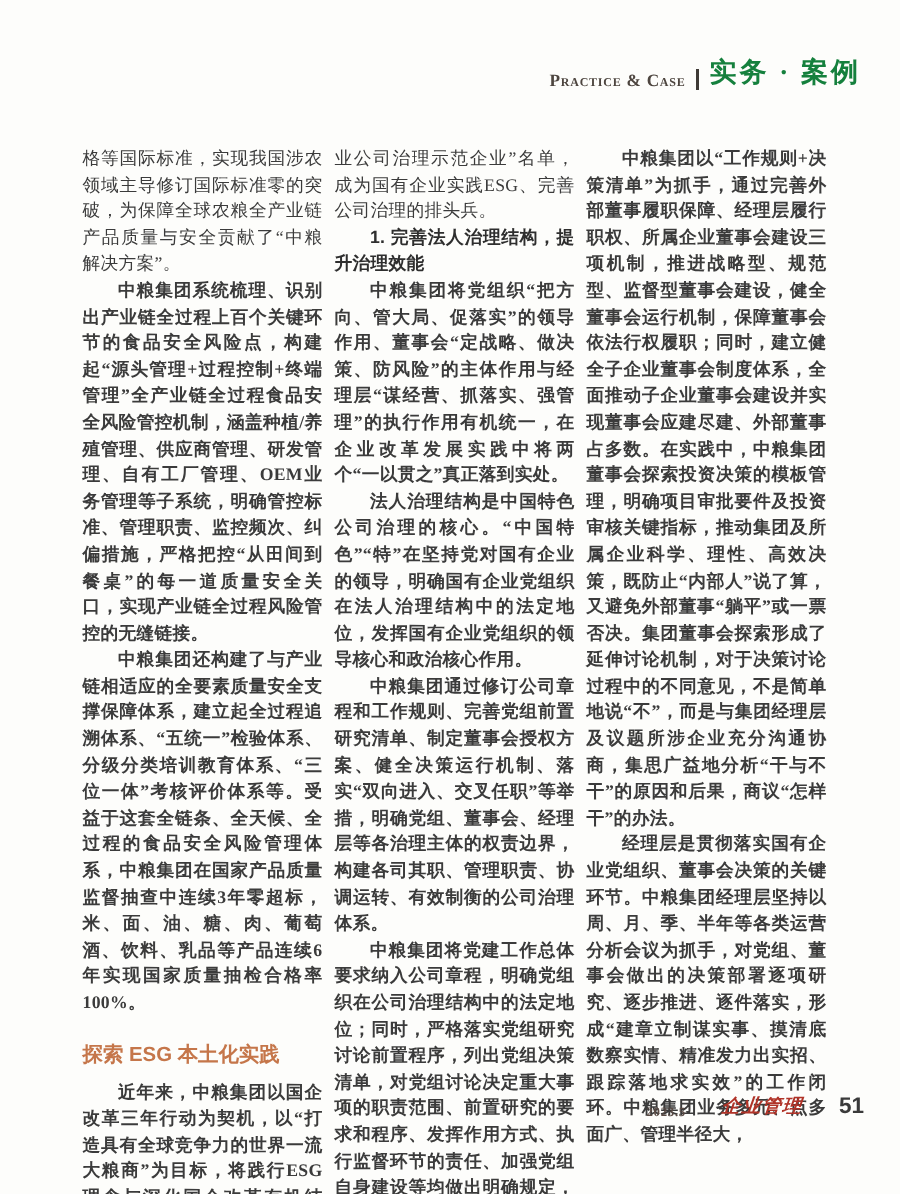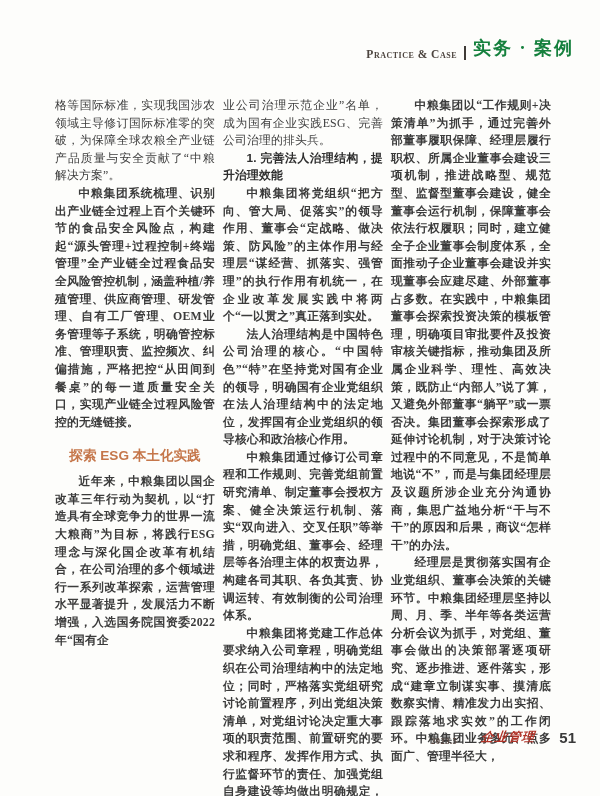--- a/index.html
+++ b/index.html
@@ -51,21 +51,21 @@
     text-indent:2em;
   }
   .sec-heading{
     margin:14px 0 6px 0;
     font-family:"Liberation Sans","DejaVu Sans",sans-serif;
     font-weight:bold;
     font-size:13.6px;line-height:22px;
     color:#c5764a;
     text-align:left;
   }
-  .sec-heading div{white-space:nowrap;text-align:center;}
+  .sec-heading div{white-space:nowrap;}
 
   
   .footer{
     position:absolute;right:24px;top:729px;
     display:flex;align-items:flex-end;gap:24px;
   }
   .footer .issue{
     font-family:"Liberation Serif",serif;
     font-size:8.5px;font-weight:bold;color:#5a4a44;letter-spacing:.5px;
   }
@@ -89,32 +89,33 @@
     <span class="en">Practice &amp; Case</span>
     <span class="bar"></span>
     <span class="zh">实务 · 案例</span>
   </div>
 
   <div class="cols">
 
     <div class="col">
       <p>格等国际标准，实现我国涉农领域主导修订国际标准零的突破，为保障全球农粮全产业链产品质量与安全贡献了“中粮解决方案”。</p>
       <p class="indent">中粮集团系统梳理、识别出产业链全过程上百个关键环节的食品安全风险点，构建起“源头管理+过程控制+终端管理”全产业链全过程食品安全风险管控机制，涵盖种植/养殖管理、供应商管理、研发管理、自有工厂管理、OEM业务管理等子系统，明确管控标准、管理职责、监控频次、纠偏措施，严格把控“从田间到餐桌”的每一道质量安全关口，实现产业链全过程风险管控的无缝链接。</p>
+      <p class="indent">中粮集团还构建了与产业链相适应的全要素质量安全支撑保障体系，建立起全过程追溯体系、“五统一”检验体系、分级分类培训教育体系、“三位一体”考核评价体系等。受益于这套全链条、全天候、全过程的食品安全风险管理体系，中粮集团在国家产品质量监督抽查中连续3年零超标，米、面、油、糖、肉、葡萄酒、饮料、乳品等产品连续6年实现国家质量抽检合格率100%。</p>
       <div class="sec-heading">
         <div>探索 ESG 本土化实践</div>
       </div>
       <p class="indent">近年来，中粮集团以国企改革三年行动为契机，以“打造具有全球竞争力的世界一流大粮商”为目标，将践行ESG理念与深化国企改革有机结合，在公司治理的多个领域进行一系列改革探索，运营管理水平显著提升，发展活力不断增强，入选国务院国资委2022年“国有企</p>
     </div>
 
     <div class="col">
       <p>业公司治理示范企业”名单，成为国有企业实践ESG、完善公司治理的排头兵。</p>
       <p class="subhead">1. 完善法人治理结构，提升治理效能</p>
       <p class="indent">中粮集团将党组织“把方向、管大局、促落实”的领导作用、董事会“定战略、做决策、防风险”的主体作用与经理层“谋经营、抓落实、强管理”的执行作用有机统一，在企业改革发展实践中将两个“一以贯之”真正落到实处。</p>
       <p class="indent">法人治理结构是中国特色公司治理的核心。“中国特色”“特”在坚持党对国有企业的领导，明确国有企业党组织在法人治理结构中的法定地位，发挥国有企业党组织的领导核心和政治核心作用。</p>
-      <p class="indent">中粮集团通过修订公司章程和工作规则、完善党组前置研究清单、制定董事会授权方案、健全决策运行机制、落实“双向进入、交叉任职”等举措，明确党组、董事会、经理层等各治理主体的权责边界，构建各司其职、各负其责、协调运转、有效制衡的公司治理体系。</p>
+      <p class="indent">中粮集团通过修订公司章程和工作规则、完善党组前置研究清单、制定董事会授权方案、健全决策运行机制、落实“双向进入、交叉任职”等举措，明确党组、董事会、经理层等各治理主体的权责边界，构建各司其职、管理职责、协调运转、有效制衡的公司治理体系。</p>
       <p class="indent">中粮集团将党建工作总体要求纳入公司章程，明确党组织在公司治理结构中的法定地位；同时，严格落实党组研究讨论前置程序，列出党组决策清单，对党组讨论决定重大事项的职责范围、前置研究的要求和程序、发挥作用方式、执行监督环节的责任、加强党组自身建设等均做出明确规定，并结合实际将党组前置研究的重大事项具化为100多项重大经营管理事项，实现从顶层设计到制度、事项、流程、清</p>
     </div>
 
     <div class="col">
       <p class="indent">中粮集团以“工作规则+决策清单”为抓手，通过完善外部董事履职保障、经理层履行职权、所属企业董事会建设三项机制，推进战略型、规范型、监督型董事会建设，健全董事会运行机制，保障董事会依法行权履职；同时，建立健全子企业董事会制度体系，全面推动子企业董事会建设并实现董事会应建尽建、外部董事占多数。在实践中，中粮集团董事会探索投资决策的模板管理，明确项目审批要件及投资审核关键指标，推动集团及所属企业科学、理性、高效决策，既防止“内部人”说了算，又避免外部董事“躺平”或一票否决。集团董事会探索形成了延伸讨论机制，对于决策讨论过程中的不同意见，不是简单地说“不”，而是与集团经理层及议题所涉企业充分沟通协商，集思广益地分析“干与不干”的原因和后果，商议“怎样干”的办法。</p>
       <p class="indent">经理层是贯彻落实国有企业党组织、董事会决策的关键环节。中粮集团经理层坚持以周、月、季、半年等各类运营分析会议为抓手，对党组、董事会做出的决策部署逐项研究、逐步推进、逐件落实，形成“建章立制谋实事、摸清底数察实情、精准发力出实招、跟踪落地求实效”的工作闭环。中粮集团业务多元、点多面广、管理半径大，</p>
     </div>
 
   </div>
 

